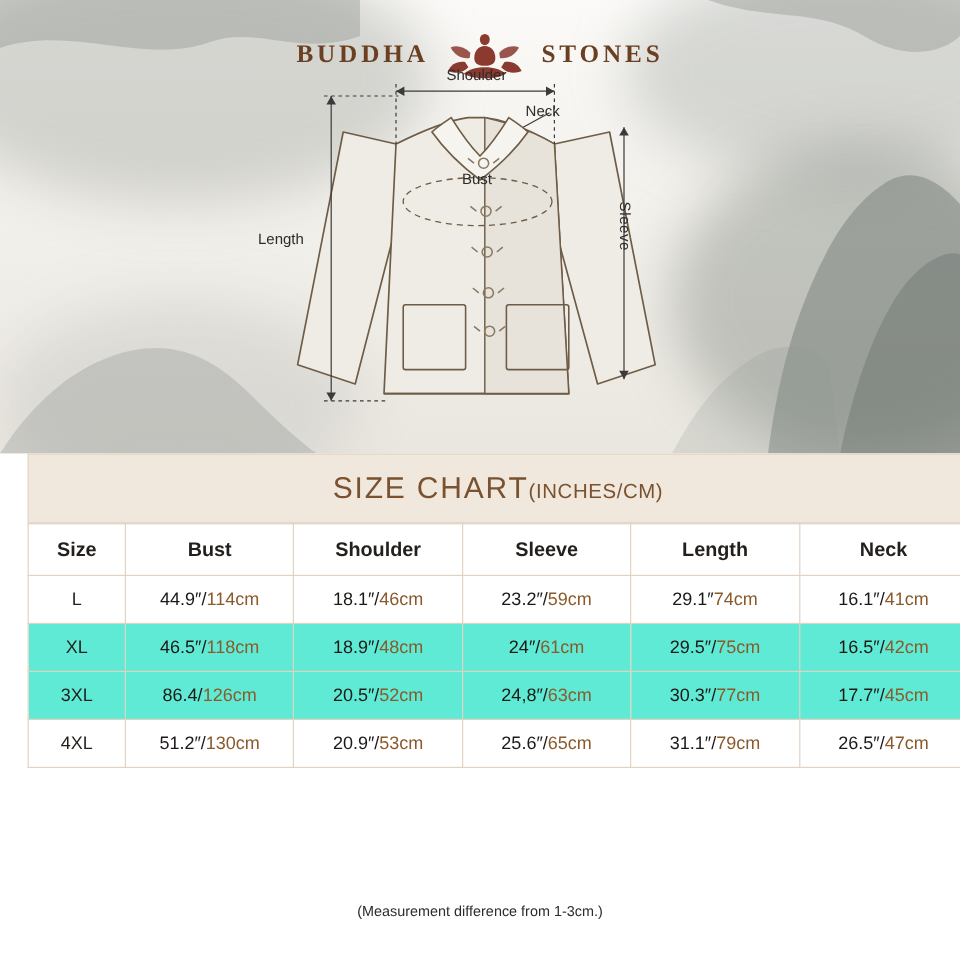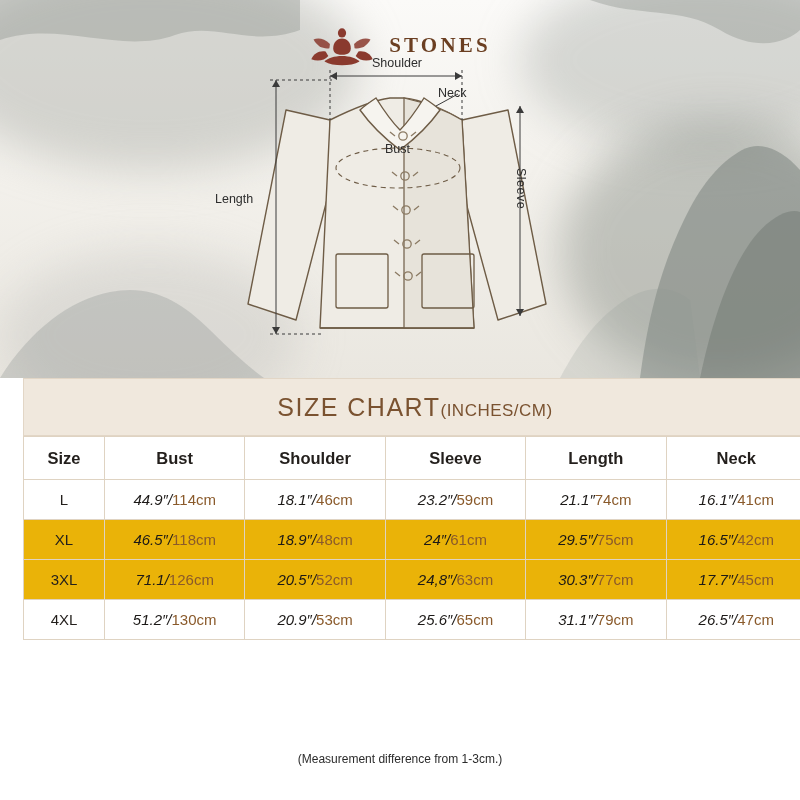--- a/index.html
+++ b/index.html
@@ -147,30 +147,30 @@
     font-size: 16.5px;
     height: 40px;
     font-weight: 700;
   }
   table.size-table td {
     height: 37px;
     font-size: 15px;
     font-weight: 400;
   }
   table.size-table tr.alt td {
-    background: #eab308;
+    background: #5eead4;
   }
   table.size-table tr.plain td {
     background: #ffffff;
   }
   td.size-col, th.size-col {
     width: 78px;
   }
   .cm { color: #8a5a2b; }
-  .inch { color: #1c1917; font-style: italic; }
+  .inch { color: #1c1917; }
 
   .footnote {
     position: absolute;
     left: 0; right: 0;
     top: 752px;
     text-align: center;
     font-size: 12px;
     color: #2b2b2b;
     font-family: "Liberation Sans", sans-serif;
   }
@@ -199,20 +199,21 @@
       </g>
       <g opacity="0.22" fill="#6b7470">
         <path d="M0,378 C30,330 70,300 110,292 C150,284 180,300 210,330 C232,352 250,368 264,378 Z"></path>
       </g>
       <g opacity="0.20" fill="#8d9590">
         <path d="M560,378 C580,340 600,316 625,300 C650,284 672,286 690,300 L700,378 Z"></path>
       </g>
     </svg>
 
     <div class="brand">
+      <span class="brand-word">BUDDHA</span>
       <svg class="lotus" viewBox="0 0 120 84" aria-hidden="true">
         <g fill="#8a3a2e">
           <ellipse cx="60" cy="20" rx="7.5" ry="8.5"></ellipse>
           <path d="M60,30 C70,30 76,38 76,48 C76,55 72,60 60,60 C48,60 44,55 44,48 C44,38 50,30 60,30 Z"></path>
           <path d="M60,62 C74,62 86,66 92,72 C84,77 72,79 60,79 C48,79 36,77 28,72 C34,66 46,62 60,62 Z"></path>
           <path d="M30,54 C18,52 8,58 4,68 C16,73 28,70 35,62 Z"></path>
           <path d="M90,54 C102,52 112,58 116,68 C104,73 92,70 85,62 Z"></path>
           <path d="M38,40 C28,30 16,28 8,32 C14,44 26,50 37,48 Z" opacity="0.85"></path>
           <path d="M82,40 C92,30 104,28 112,32 C106,44 94,50 83,48 Z" opacity="0.85"></path>
         </g>
@@ -321,34 +322,34 @@
           <th>Length</th>
           <th>Neck</th>
         </tr>
       </thead>
       <tbody>
         <tr class="plain">
           <td class="size-col">L</td>
           <td><span class="inch">44.9″/</span><span class="cm">114cm</span></td>
           <td><span class="inch">18.1″/</span><span class="cm">46cm</span></td>
           <td><span class="inch">23.2″/</span><span class="cm">59cm</span></td>
-          <td><span class="inch">21.1″</span><span class="cm">74cm</span></td>
+          <td><span class="inch">29.1″</span><span class="cm">74cm</span></td>
           <td><span class="inch">16.1″/</span><span class="cm">41cm</span></td>
         </tr>
         <tr class="alt">
           <td class="size-col">XL</td>
           <td><span class="inch">46.5″/</span><span class="cm">118cm</span></td>
           <td><span class="inch">18.9″/</span><span class="cm">48cm</span></td>
           <td><span class="inch">24″/</span><span class="cm">61cm</span></td>
           <td><span class="inch">29.5″/</span><span class="cm">75cm</span></td>
           <td><span class="inch">16.5″/</span><span class="cm">42cm</span></td>
         </tr>
         <tr class="alt">
           <td class="size-col">3XL</td>
-          <td><span class="inch">71.1/</span><span class="cm">126cm</span></td>
+          <td><span class="inch">86.4/</span><span class="cm">126cm</span></td>
           <td><span class="inch">20.5″/</span><span class="cm">52cm</span></td>
           <td><span class="inch">24,8″/</span><span class="cm">63cm</span></td>
           <td><span class="inch">30.3″/</span><span class="cm">77cm</span></td>
           <td><span class="inch">17.7″/</span><span class="cm">45cm</span></td>
         </tr>
         <tr class="plain">
           <td class="size-col">4XL</td>
           <td><span class="inch">51.2″/</span><span class="cm">130cm</span></td>
           <td><span class="inch">20.9″/</span><span class="cm">53cm</span></td>
           <td><span class="inch">25.6″/</span><span class="cm">65cm</span></td>

